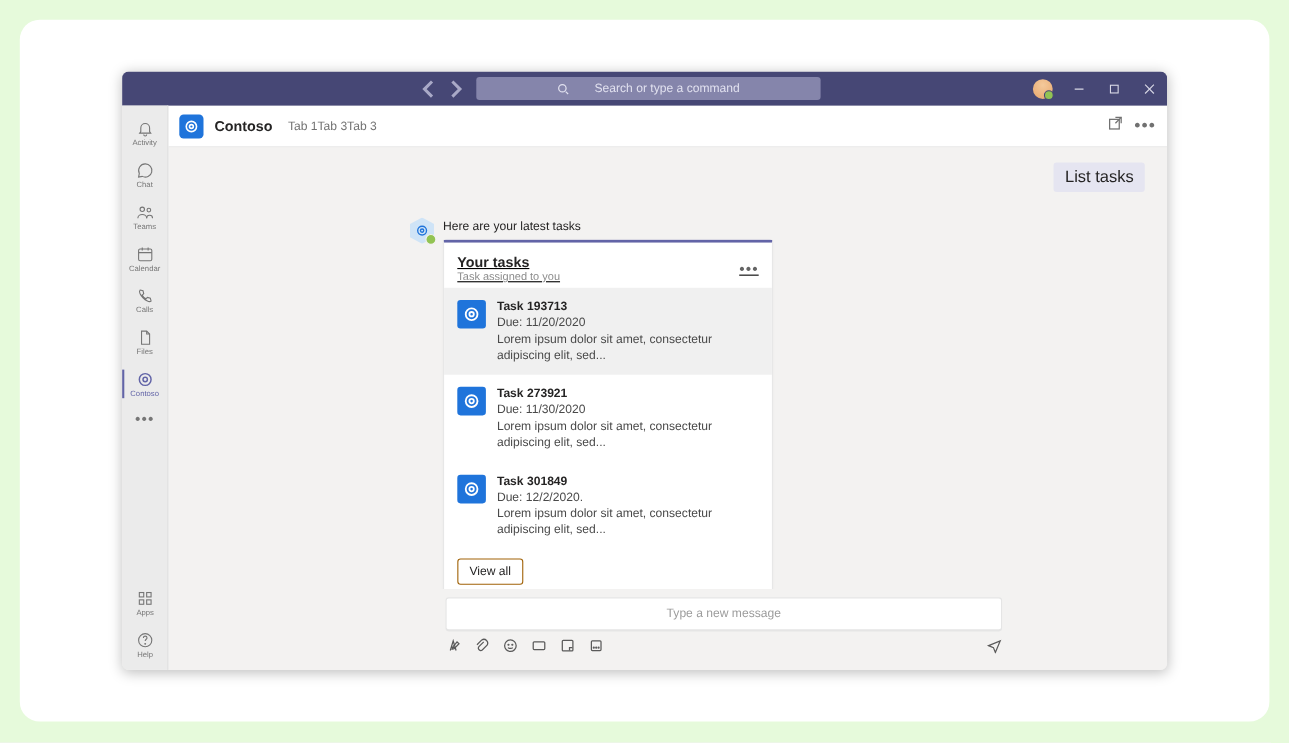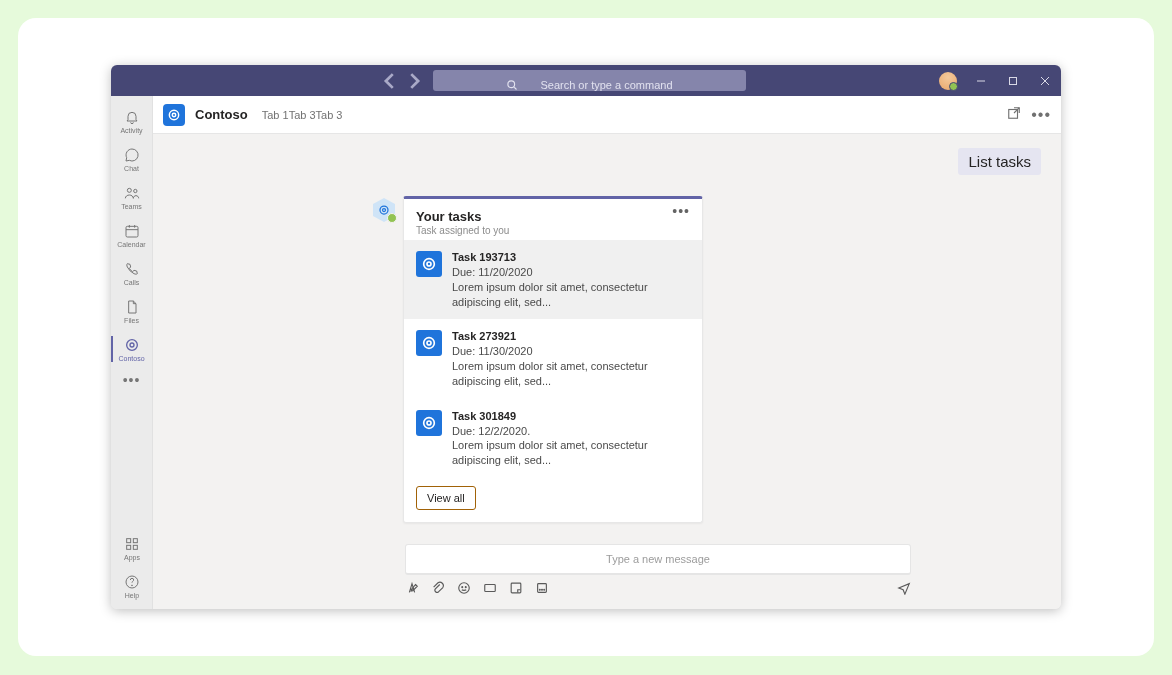--- a/index.html
+++ b/index.html
@@ -60,21 +60,21 @@
     border-radius: 3px;
     font-size: 11px;
   }
   .searchbox {
     margin-left: 8px;
     width: 313px;
     height: 21px;
     background: #8585ab;
     border-radius: 3px;
     display: flex;
-    align-items: flex-end;
+    align-items: center;
     justify-content: center;
     color: #e1e1ef;
     font-size: 11px;
     gap: 22px;
   }
   .searchbox svg { width: 12px; height: 12px; }
   .title-right {
     position: absolute;
     right: 0;
     top: 0;
@@ -196,21 +196,21 @@
   }
   .bot-col{flex:1;}
   .bot-intro{
     font-size:11px;color:#252424;padding:4px 0 6px 0;
   }
   .card{
     background:#fff;border-radius:3px;border:1px solid #e7e7e7;
     border-top:3px solid #6264a7;
     box-shadow:0 1px 2px rgba(0,0,0,0.05);
   }
-  .card-head{padding:10px 12px 4px 12px;display:flex;align-items:flex-start;}
+  .card-head{padding:10px 12px 4px 12px;display:flex;align-items:center;text-decoration:underline;}
   .card-title{font-weight:700;font-size:13px;color:#252424;}
   .card-sub{font-size:10px;color:#8c8c8c;margin-top:1px;}
   .card-head-more{margin-left:auto;color:#646464;font-size:14px;letter-spacing:1px;line-height:0.4;}
   .task{
     display:flex;gap:10px;padding:10px 12px;
   }
   .task.highlight{background:#f0f0f0;}
   .task-icon{
     width:26px;height:26px;border-radius:3px;background:#1f74db;flex-shrink:0;
     display:flex;align-items:center;justify-content:center;margin-top:1px;
@@ -399,20 +399,21 @@
           <div class="bot-row">
             <div class="bot-avatar">
               <div class="hex">
                 <svg viewBox="0 0 24 24" fill="none" stroke="#1f74db" stroke-width="2.5">
                     <circle cx="12" cy="12" r="8"></circle>
                     <circle cx="12" cy="12" r="3"></circle>
                   </svg>
               </div>
             </div>
             <div class="bot-col">
+              <div class="bot-intro">Here are your latest tasks</div>
               <div class="card">
                 <div class="card-head">
                   <div>
                     <div class="card-title">Your tasks</div>
                     <div class="card-sub">Task assigned to you</div>
                   </div>
                   <div class="card-head-more">•••</div>
                 </div>
 
                 <div class="task highlight">

